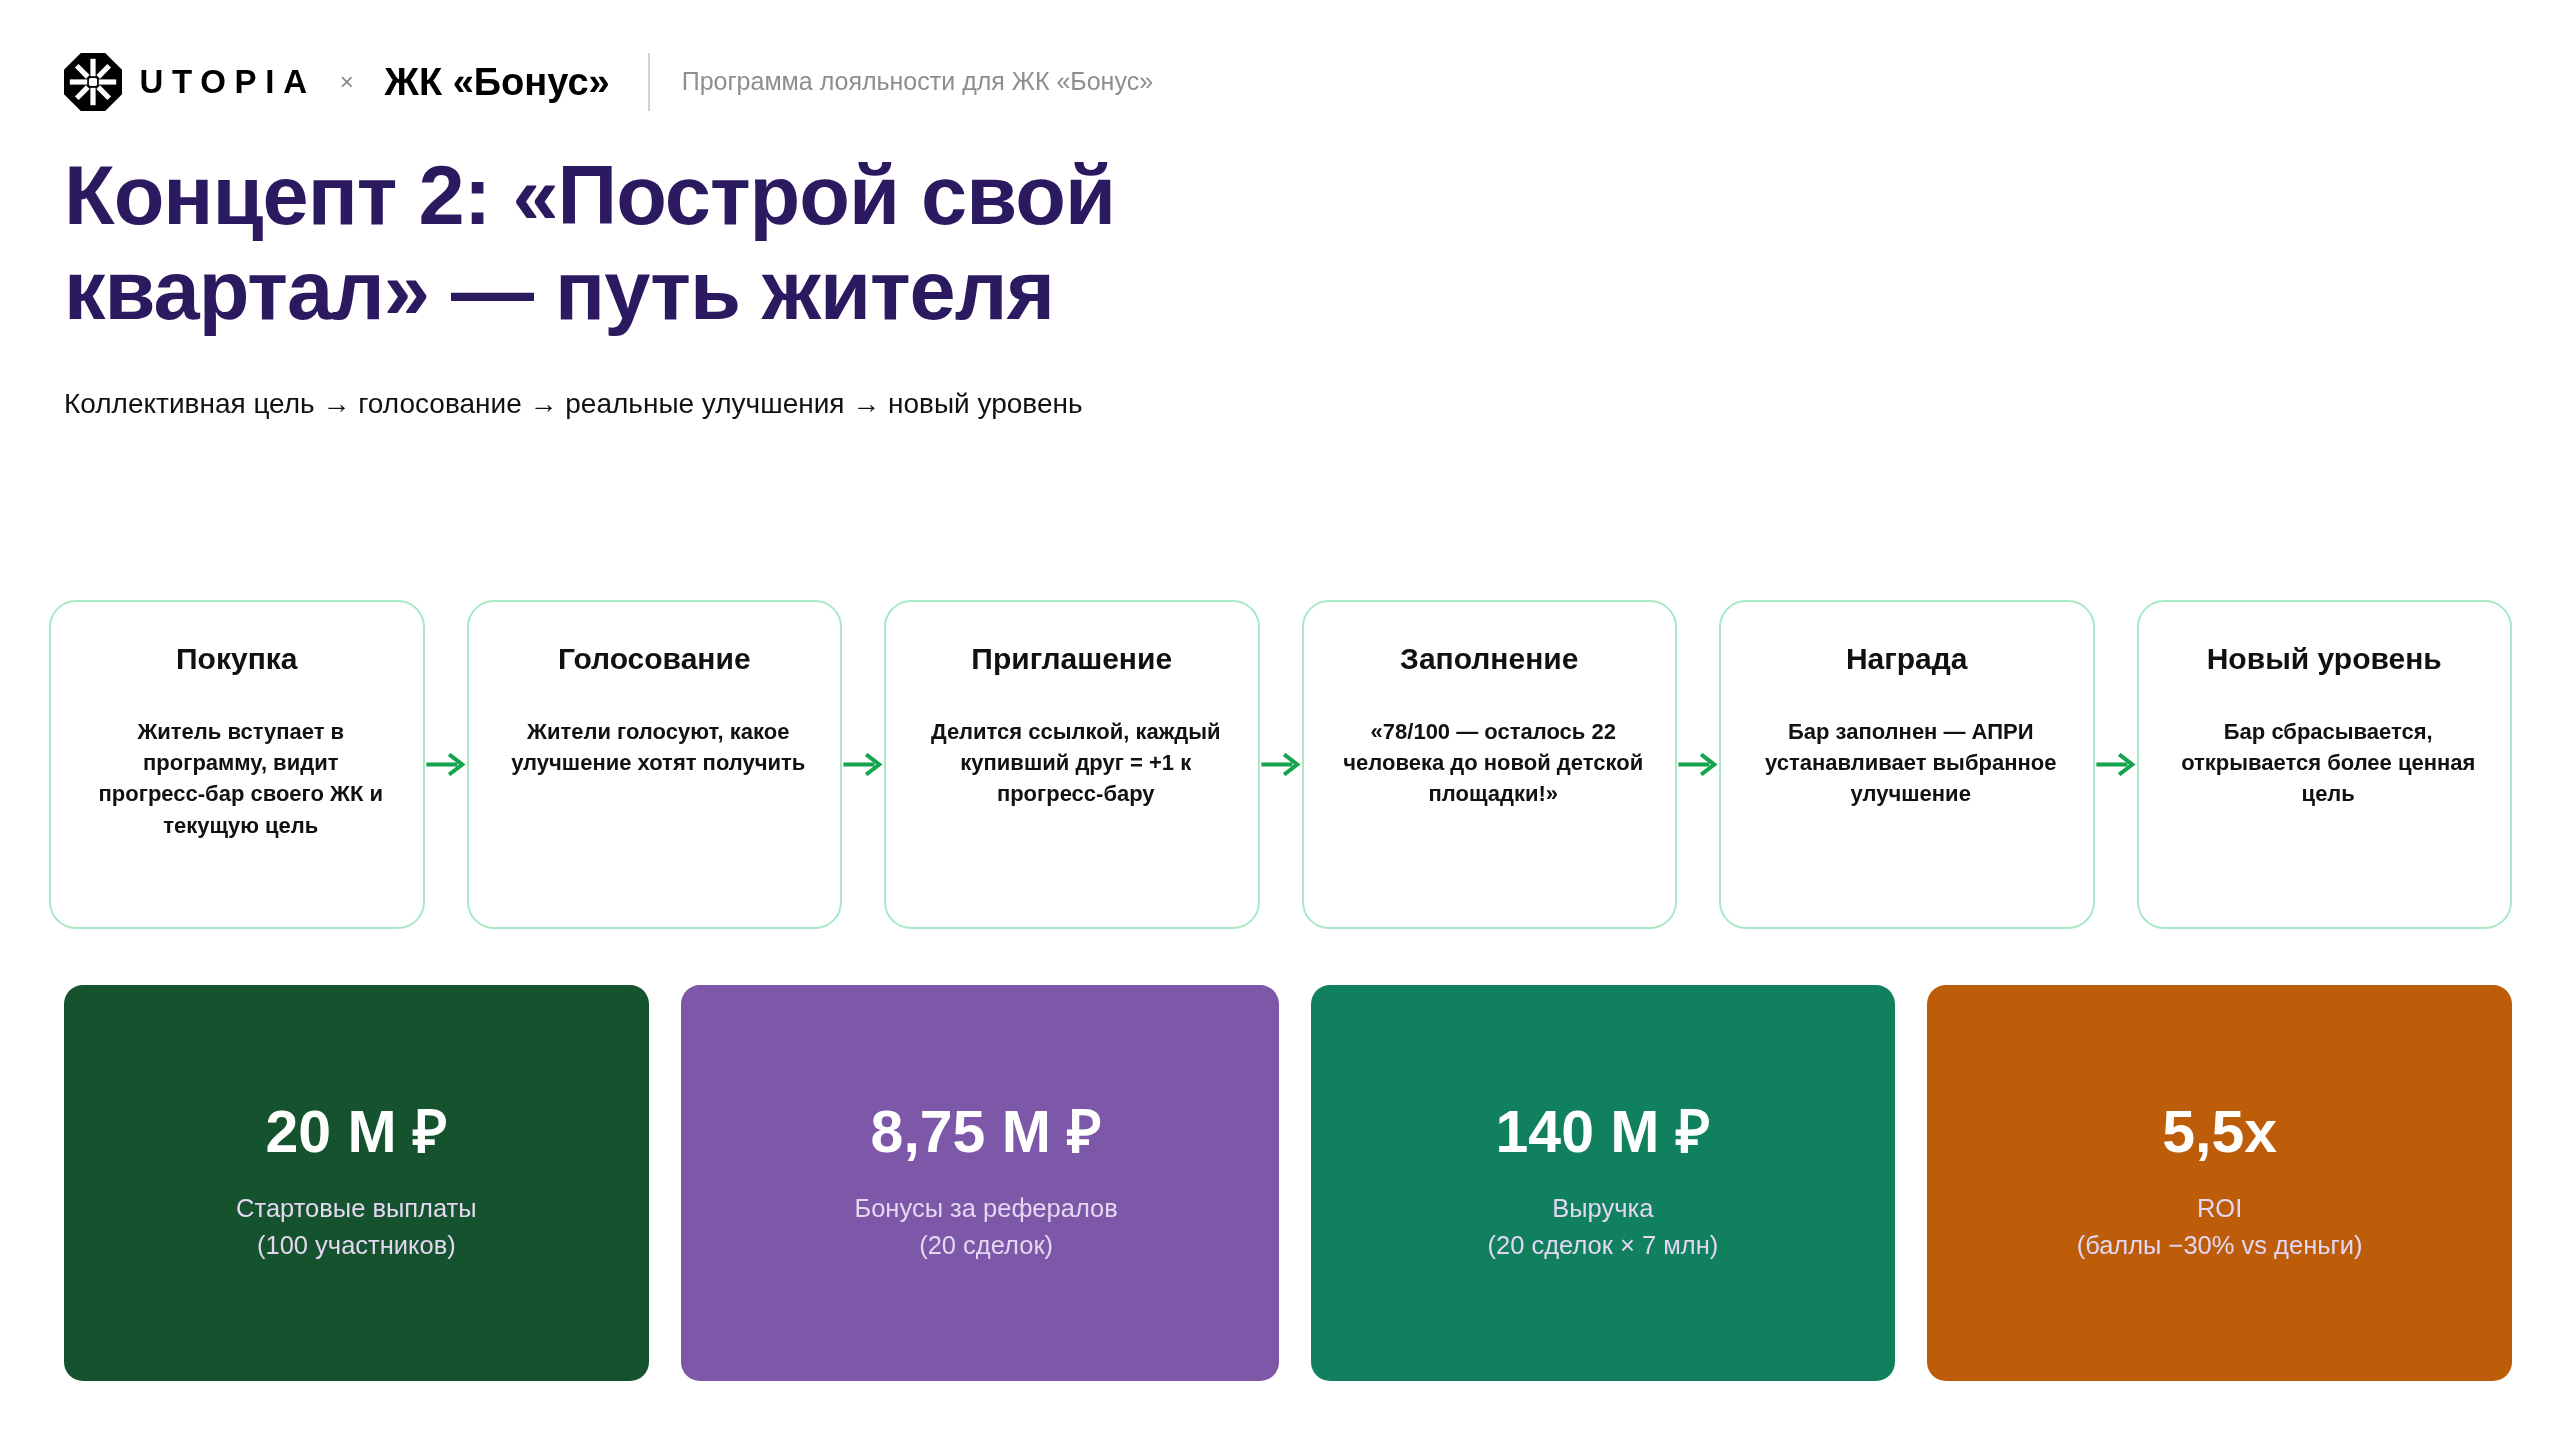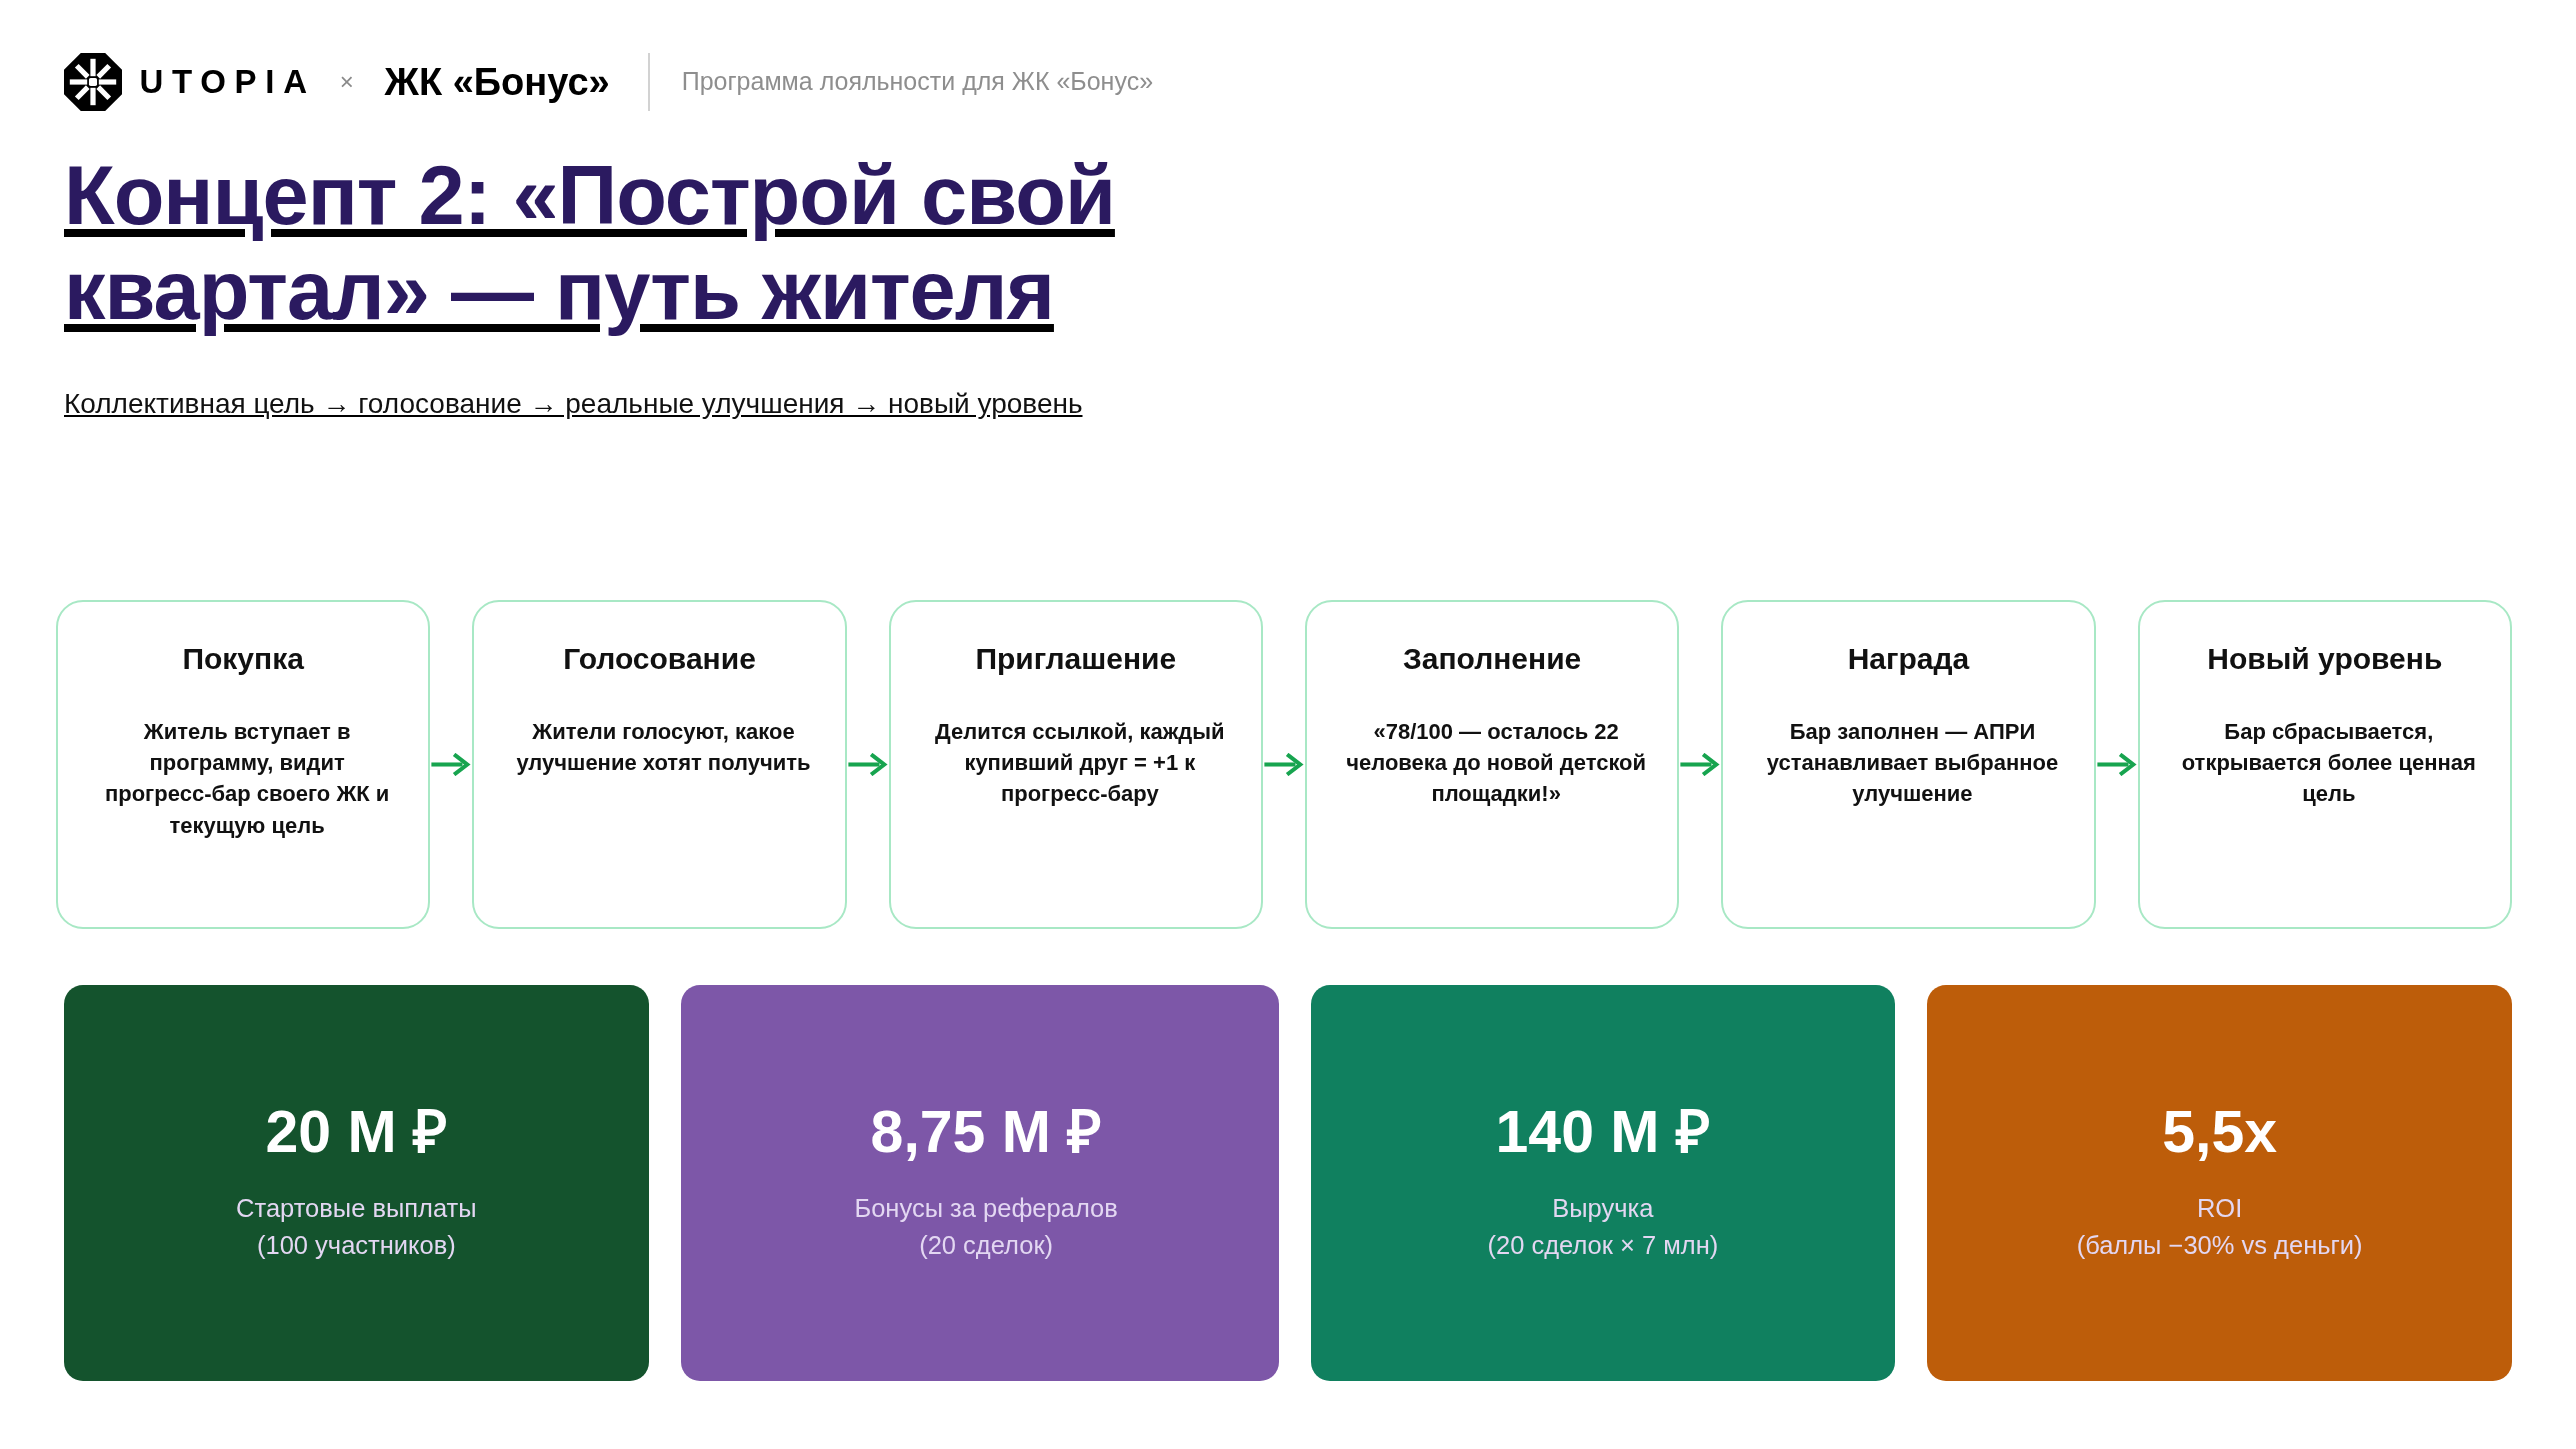--- a/index.html
+++ b/index.html
@@ -68,41 +68,41 @@
   }
   .header-caption {
     font-size: 25px;
     color: #8e8e8e;
     font-weight: 400;
     white-space: nowrap;
     line-height: 1;
   }
 
   
-  .title-block { margin-top: 48px; text-decoration: underline; }
+  .title-block { margin-top: 48px; }
   .slide-title {
     font-size: 83px;
     font-weight: 700;
     color: #2B1A60;
     line-height: 1.14;
     letter-spacing: -1px;
     max-width: 1543px;
   }
   .slide-subtitle {
     margin-top: 48px;
     font-size: 28px;
     color: #111111;
     font-weight: 400;
     line-height: 1.3;
   }
 
   
   .flow-row {
     position: absolute;
-    left: 56px;
+    left: 49px;
     right: 64px;
     top: 600px;
     display: flex;
     align-items: stretch;
   }
   .flow-card {
     flex: 1 1 0;
     min-width: 0;
     background: #ffffff;
     border: 2px solid #A8E8C5;

